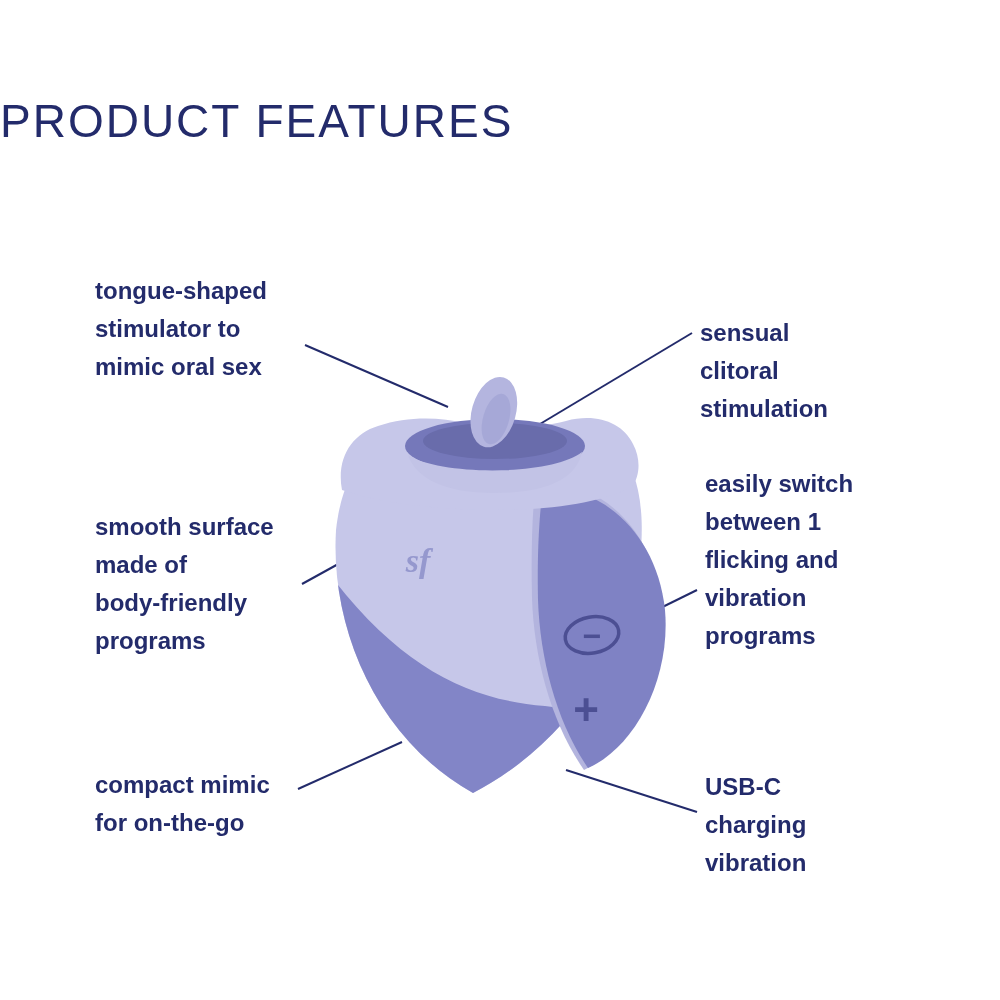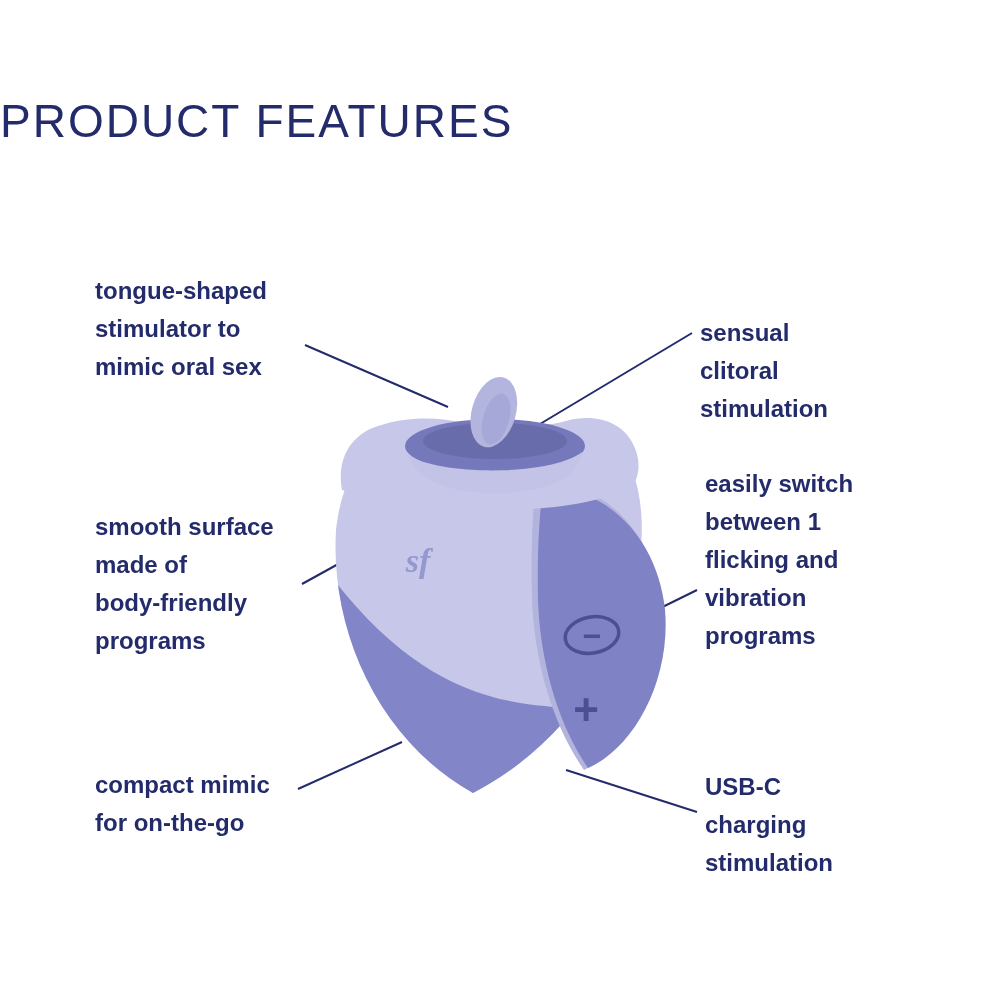--- a/index.html
+++ b/index.html
@@ -117,13 +117,13 @@
 <div class="feature f-r1">sensual
 clitoral
 stimulation</div>
 <div class="feature f-r2">easily switch
 between 1
 flicking and
 vibration
 programs</div>
 <div class="feature f-r3">USB-C
 charging
-stimulation</div>
+vibration</div>
 
 </body></html>

